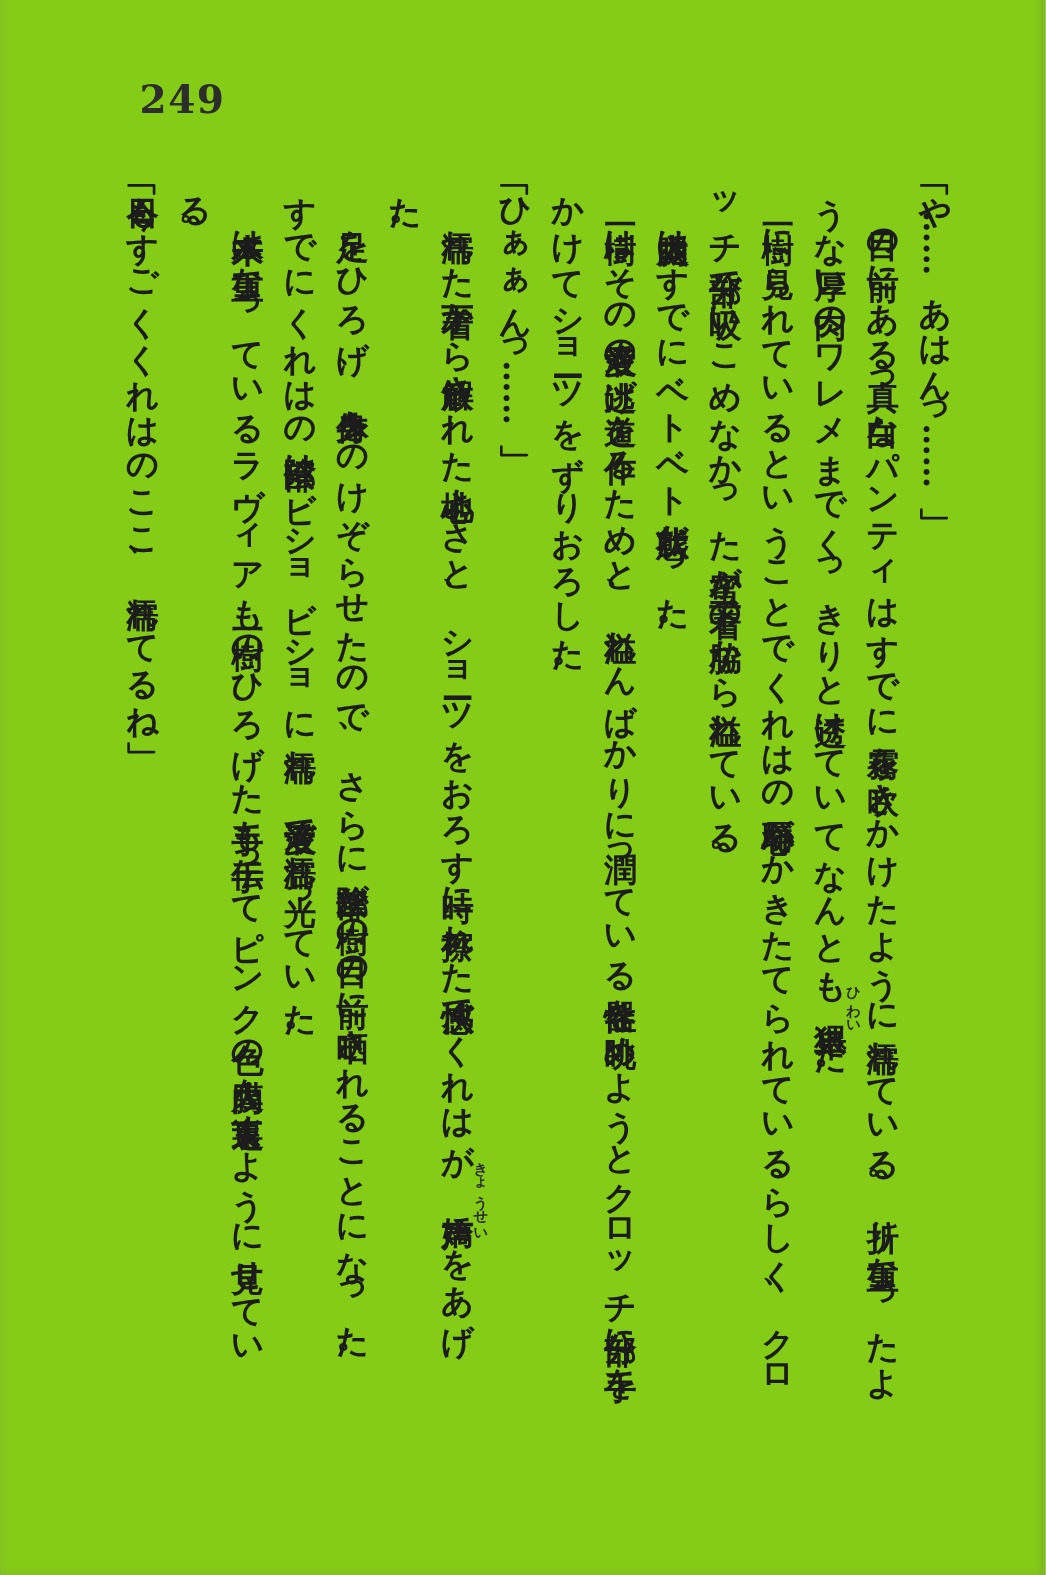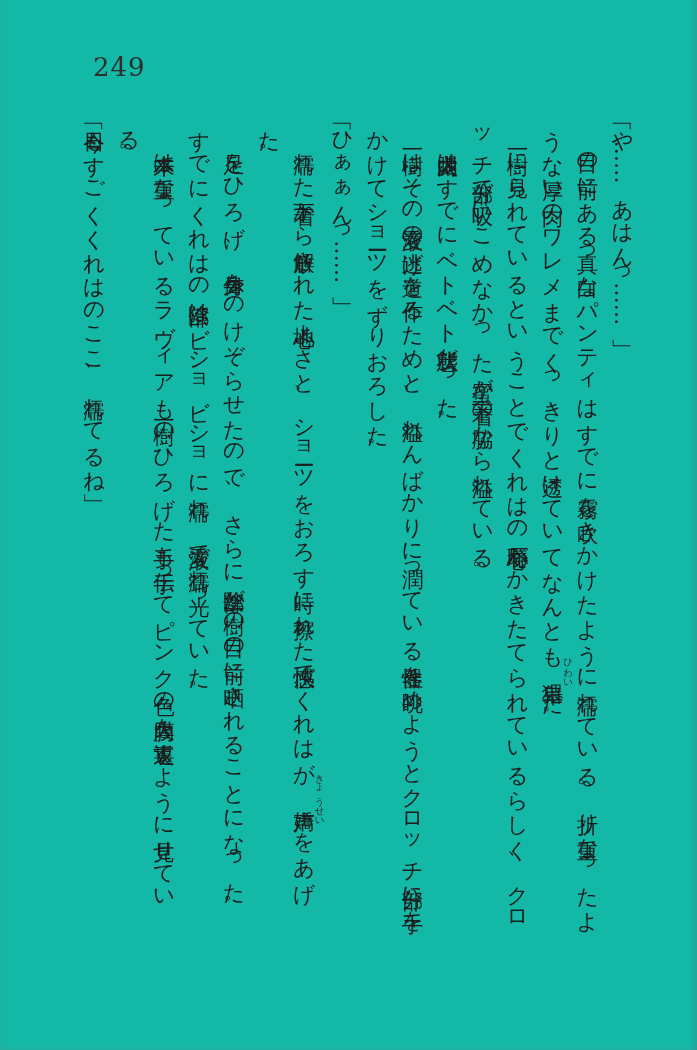--- a/index.html
+++ b/index.html
@@ -10,21 +10,22 @@
   body {
     width: 697px;
     height: 1050px;
     position: relative;
     overflow: hidden;
     font-family: "DejaVu Serif", "Liberation Serif", serif;
   }
   .page {
     position: absolute;
     inset: 0;
-    background: #14b8a6;
+    background: #84cc16;
+    font-weight: bold;
   }
   .edge-shadow-right {
     position: absolute;
     top: 0; right: 0;
     width: 7px; height: 100%;
     background: linear-gradient(to left, rgba(90,90,88,0.18), rgba(0,0,0,0));
     pointer-events: none;
   }
   .edge-shadow-left {
     position: absolute;

